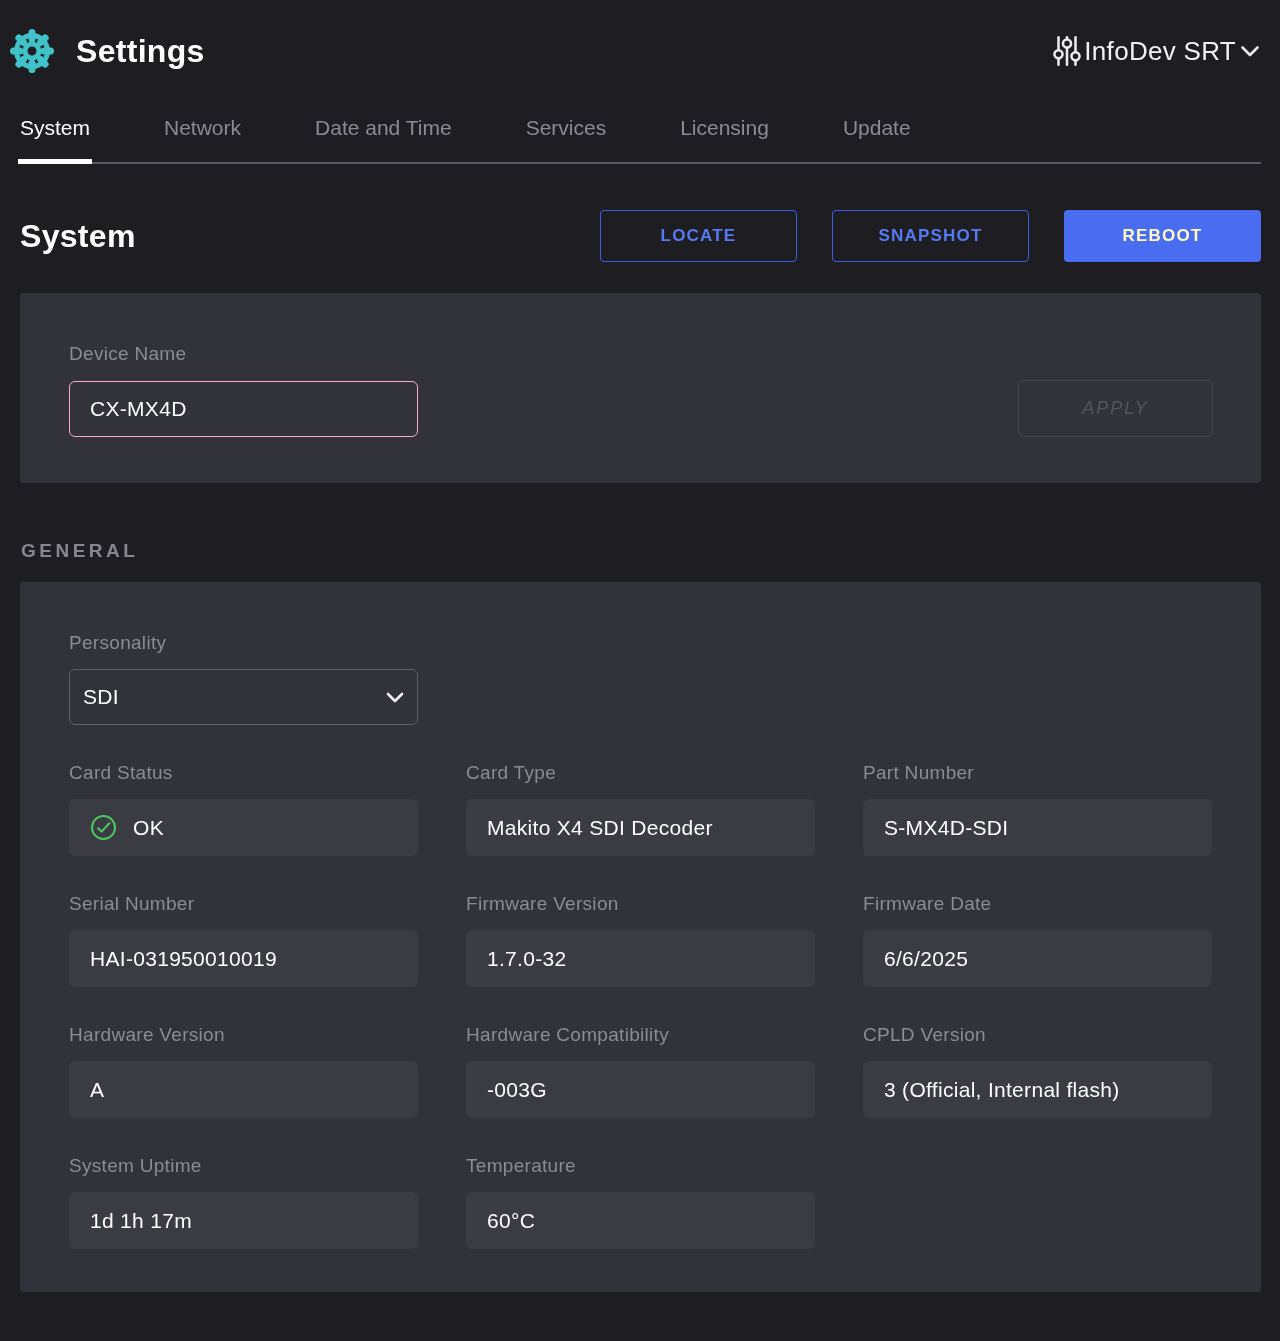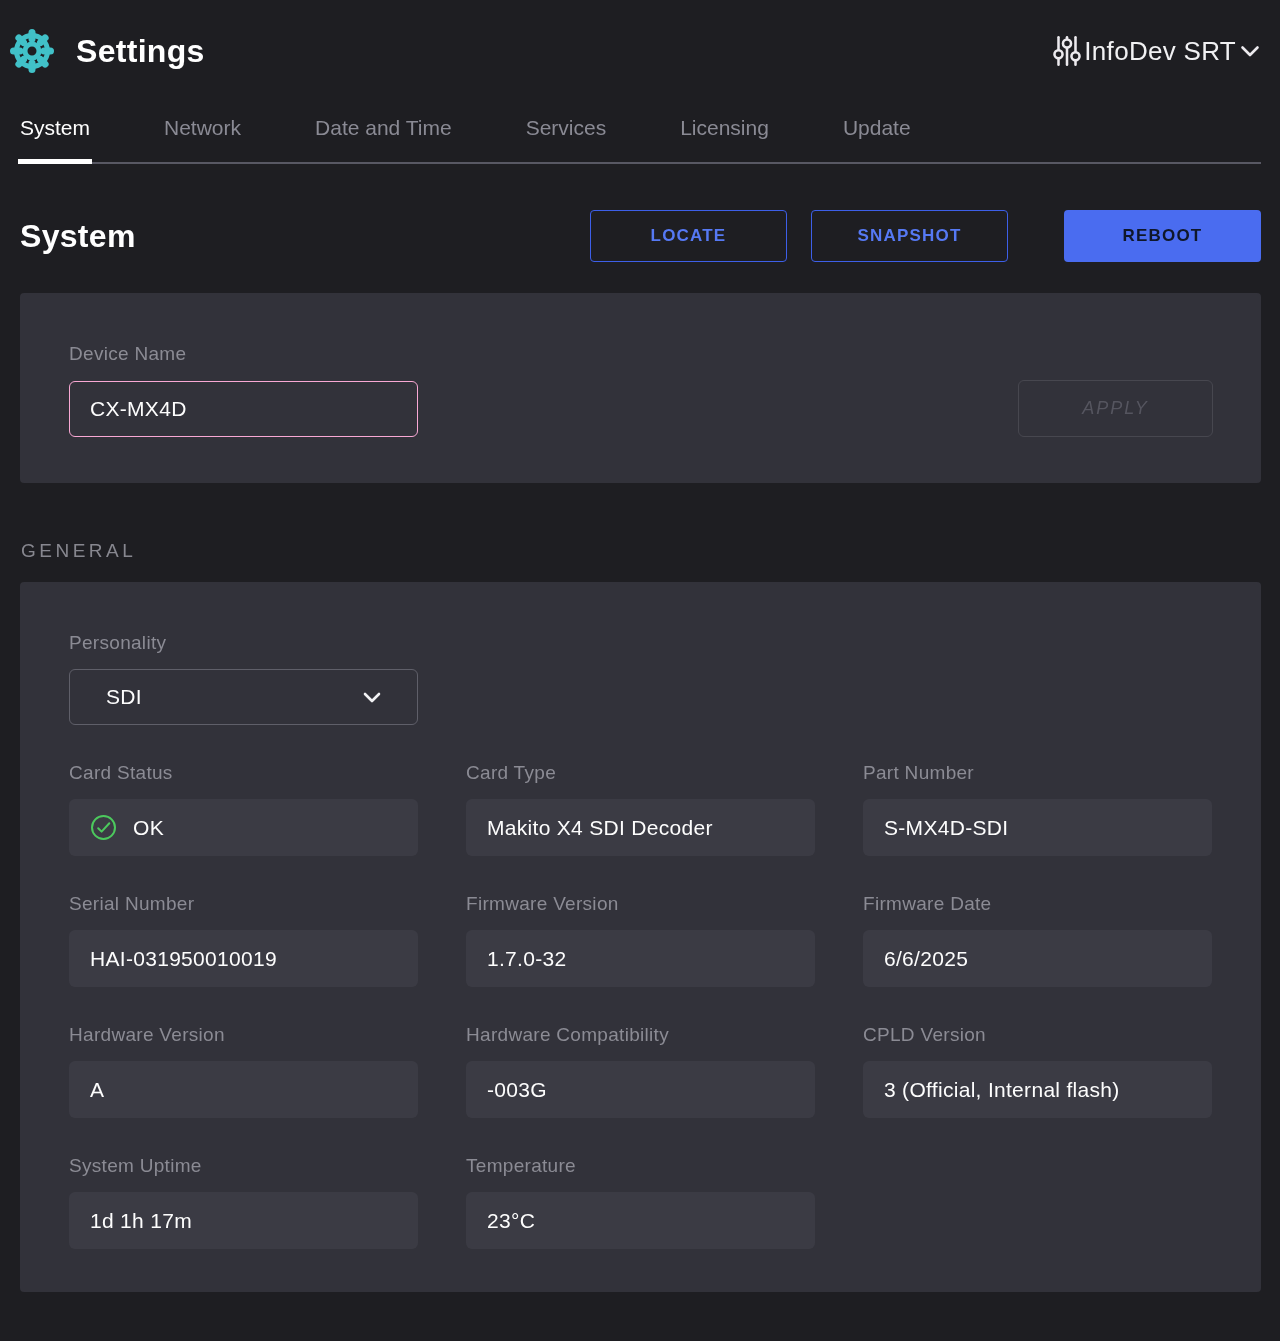--- a/index.html
+++ b/index.html
@@ -41,30 +41,30 @@
     content: ""; position: absolute; left: -2px; right: -2px; bottom: -2px;
     height: 5px; background: #ffffff;
   }
 
   
   .page-head {
     display: flex; align-items: center;
     margin: 46px 19px 0 20px; height: 52px;
   }
   .page-title { font-size: 32px; font-weight: 700; letter-spacing: .3px; }
-  .actions { margin-left: auto; display: flex; gap: 24px; padding-left: 44px; }
+  .actions { margin-left: auto; display: flex; gap: 35px; padding-left: 44px; }
   .btn {
     width: 197px; height: 52px; border-radius: 4px;
     font-family: "Liberation Sans", sans-serif;
     font-size: 17px; font-weight: 700; letter-spacing: 1.2px;
     display: flex; align-items: center; justify-content: center;
     cursor: pointer; background: transparent; border: none;
   }
   .btn.outline { border: 1px solid #3d5fe8; color: #5679f4; }
-  .btn.solid   { background: #4a6cf0; color: #0f172a; margin-left: 32px; }
+  .btn.solid   { background: #4a6cf0; color: #fef9c3; }
 
   
   .card {
     background: #32323a; border-radius: 4px;
     margin: 0 19px 0 20px;
   }
   .card.device { margin-top: 31px; padding: 50px 48px 46px 49px; }
   .card.general { margin-top: 20px; padding: 50px 48px 43px 49px; }
 
   .field-label { font-size: 19px; color: #8b8b94; margin-bottom: 15px; letter-spacing: .3px; }
@@ -78,29 +78,29 @@
     outline: none;
   }
   .btn.apply {
     margin-left: auto; width: 195px; height: 57px;
     border: 1px solid #47474f; color: #55555f; border-radius: 6px;
     letter-spacing: 2px; font-weight: 400; font-size: 18px; font-style: italic;
   }
 
   .section-label {
     margin: 57px 0 20px 21px;
-    font-size: 19px; font-weight: 400; letter-spacing: 3.5px;
+    font-size: 19px; font-weight: 700; letter-spacing: 3.5px;
     color: #87878f;
   }
 
   .select {
     width: 349px; height: 56px;
     border: 1px solid #5f5f69; border-radius: 6px;
     display: flex; align-items: center; justify-content: space-between;
-    padding: 0 36px; cursor: pointer;
+    padding: 0 13px; cursor: pointer;
   }
   .select-value { font-size: 21px; color: #fdfdfd; letter-spacing: .3px; }
   .personality { margin-bottom: 37px; }
 
   .grid {
     display: grid;
     grid-template-columns: 349px 349px 349px;
     column-gap: 48px; row-gap: 37px;
   }
   .field-box {
@@ -254,17 +254,17 @@
       <div class="field-box">3 (Official, Internal flash)</div>
     </div>
 
     <div class="field">
       <div class="field-label">System Uptime</div>
       <div class="field-box">1d 1h 17m</div>
     </div>
 
     <div class="field">
       <div class="field-label">Temperature</div>
-      <div class="field-box">23°C</div>
+      <div class="field-box">60°C</div>
     </div>
 
   </div>
 </div>
 
 </body></html>

